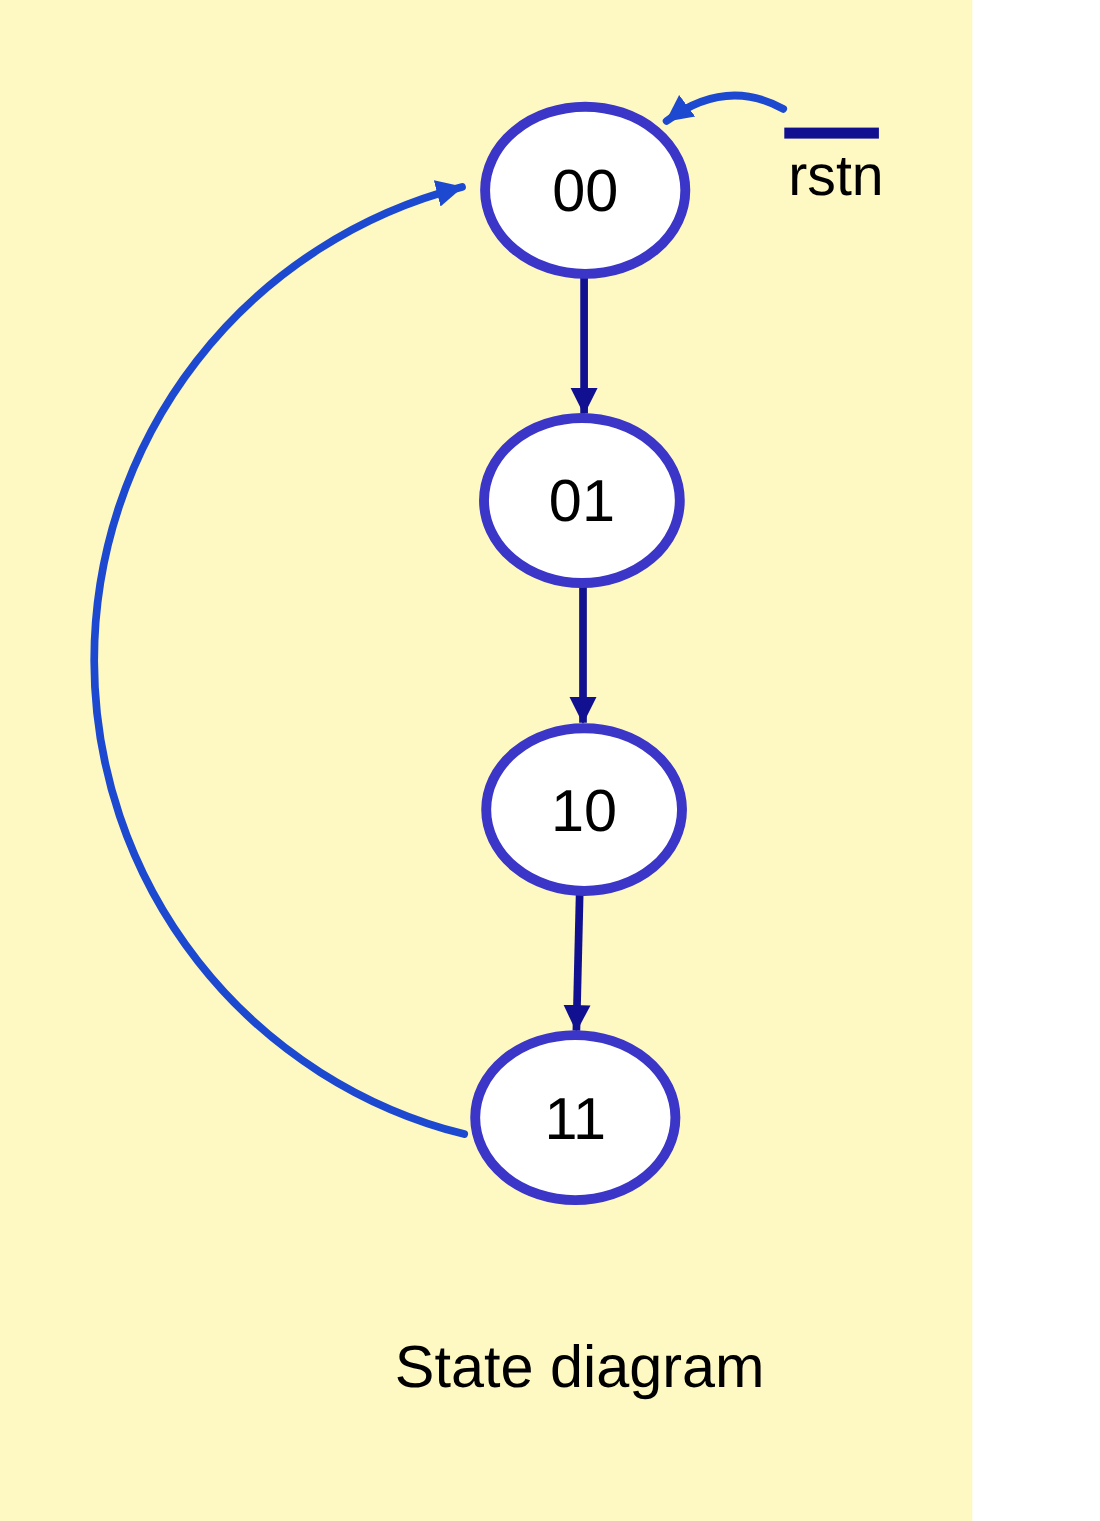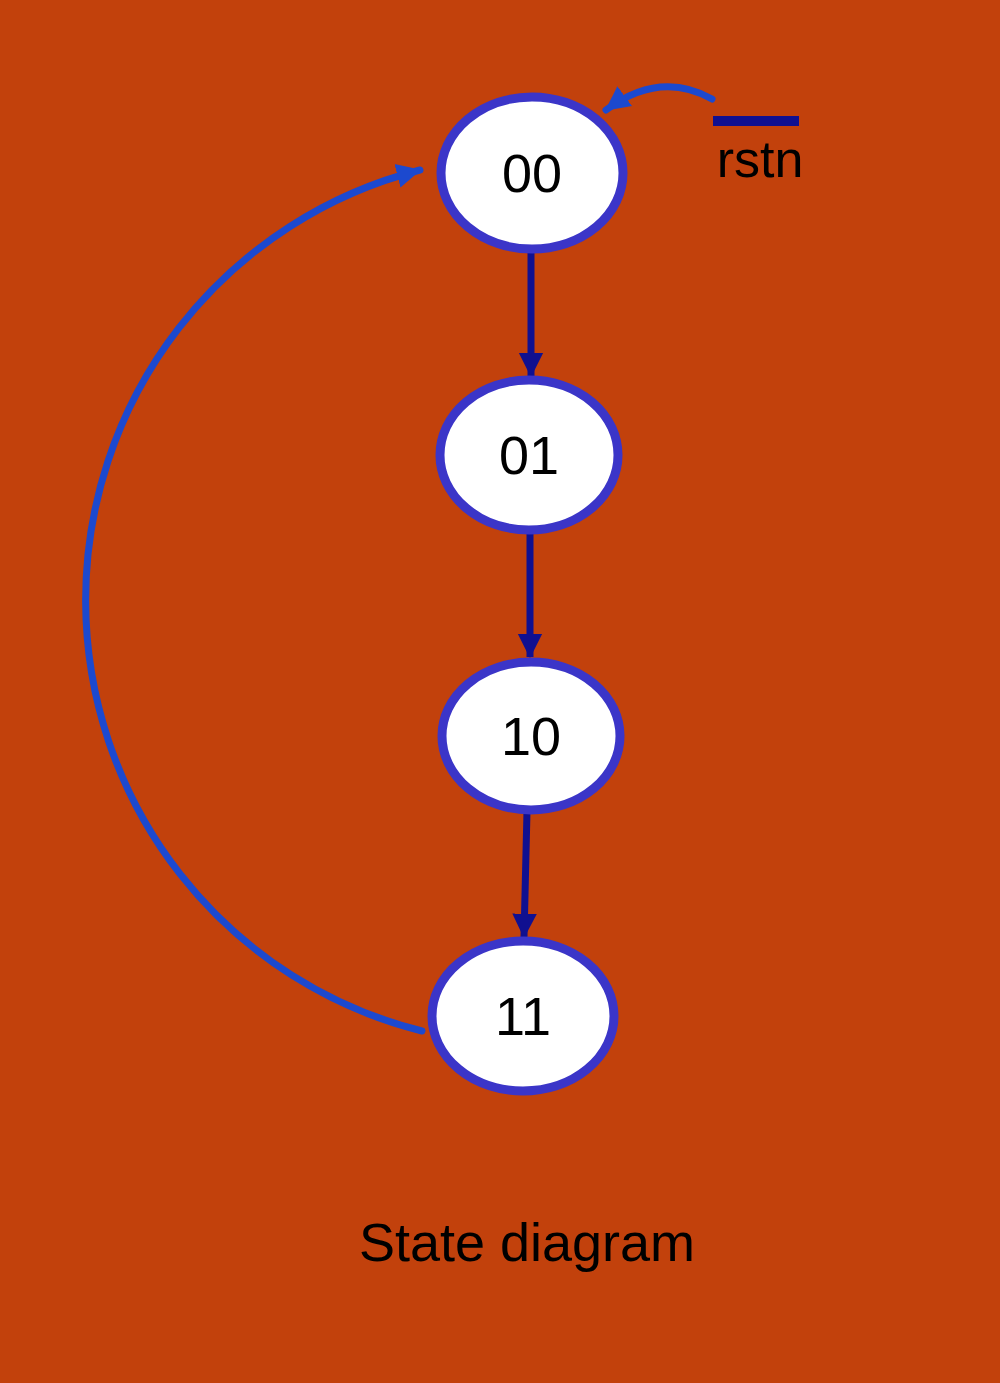--- a/index.html
+++ b/index.html
@@ -2,23 +2,23 @@
 <html><head>
 <meta charset="utf-8">
 <style>
   html, body {
     margin: 0;
     padding: 0;
     background: #ffffff;
   }
   .page {
     position: relative;
-    width: 1000px;
+    width: 884px;
     height: 1383px;
-    background: #c2410c;
+    background: #fef9c3;
     overflow: hidden;
   }
   svg {
     display: block;
   }
   .state-ellipse {
     fill: #ffffff;
     stroke-width: 9;
   }
   .transition-line {

